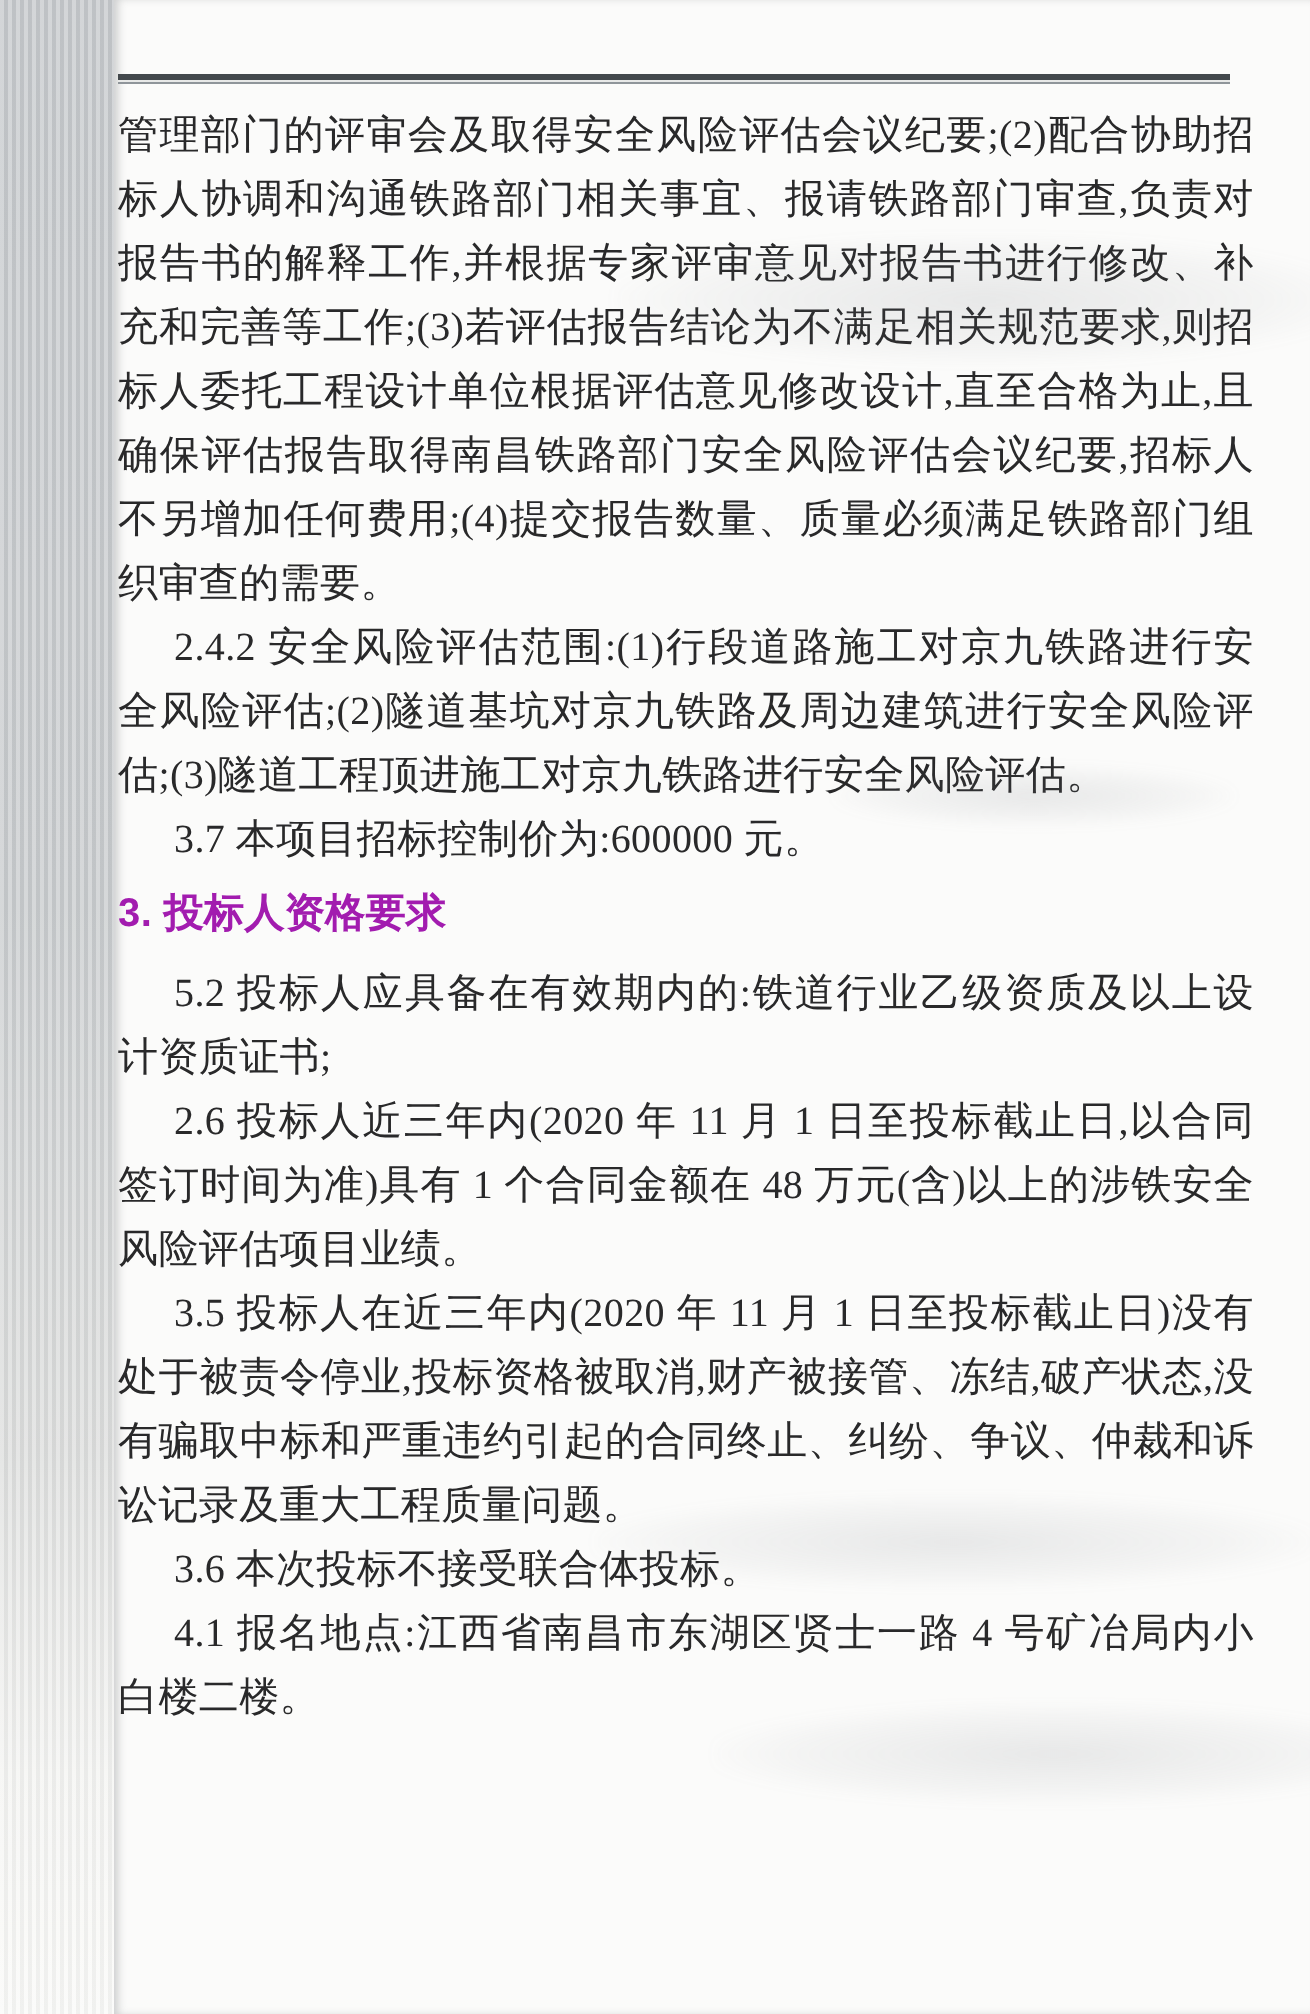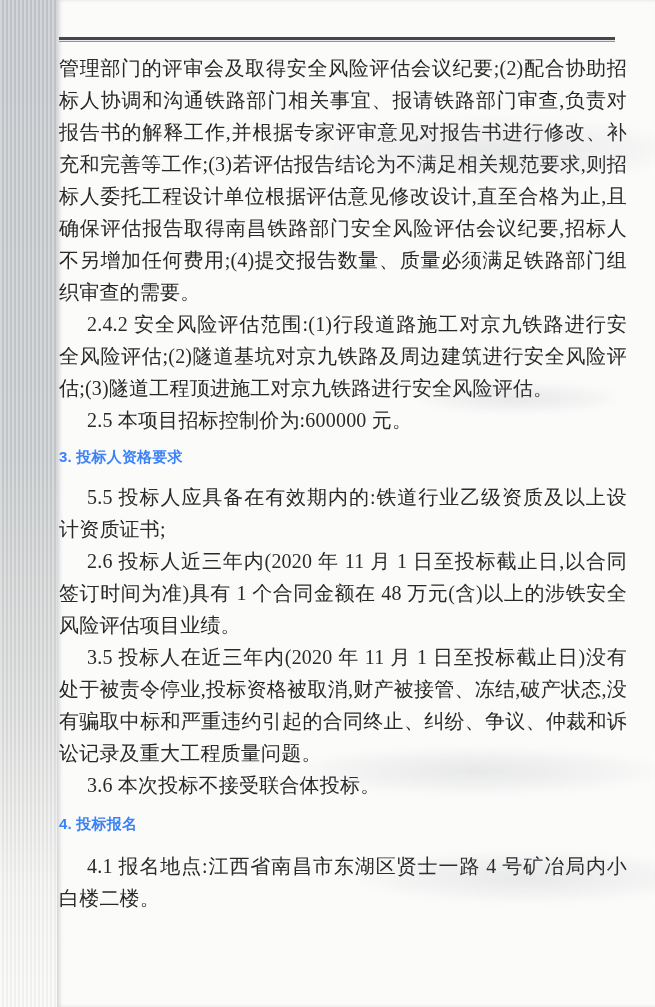--- a/index.html
+++ b/index.html
@@ -44,22 +44,22 @@
     color: #29292a;
     text-align: justify;
     letter-spacing: 0.2px;
   }
   p.body { margin: 0; text-indent: 28px; }
   p.noindent { text-indent: 0; }
   p.pre25 { margin-top: 0; }
   .heading {
     font-family: "Liberation Sans", "DejaVu Sans", sans-serif;
     font-weight: bold;
-    font-size: 15px; line-height: 28px;
-    color: #3b82f6;
+    font-size: 20px; line-height: 28px;
+    color: #a21caf;
     margin: 7px 0 10px 0;
     text-indent: 0;
     text-align: left;
   }
   .heading.h4 { margin: 9px 0 12px 0; }
   
   .smudge {
     position: absolute;
     pointer-events: none;
     background: radial-gradient(ellipse at center, rgba(115,120,128,0.14) 0%, rgba(115,120,128,0.05) 55%, transparent 75%);
@@ -84,35 +84,34 @@
       <div class="gap"></div>
       <div class="thin"></div>
     </div>
 
     <div class="content">
 
       <p class="body noindent">管理部门的评审会及取得安全风险评估会议纪要;(2)配合协助招标人协调和沟通铁路部门相关事宜、报请铁路部门审查,负责对报告书的解释工作,并根据专家评审意见对报告书进行修改、补充和完善等工作;(3)若评估报告结论为不满足相关规范要求,则招标人委托工程设计单位根据评估意见修改设计,直至合格为止,且确保评估报告取得南昌铁路部门安全风险评估会议纪要,招标人不另增加任何费用;(4)提交报告数量、质量必须满足铁路部门组织审查的需要。</p>
 
       <p class="body">2.4.2 安全风险评估范围:(1)行段道路施工对京九铁路进行安全风险评估;(2)隧道基坑对京九铁路及周边建筑进行安全风险评估;(3)隧道工程顶进施工对京九铁路进行安全风险评估。</p>
 
-      <p class="body pre25">2.5 本项目招标控制价为:600000 元。</p>
+      <p class="body pre25">3.7 本项目招标控制价为:600000 元。</p>
 
       <h2 class="heading">3. 投标人资格要求</h2>
 
 
-      <p class="body">5.5 投标人应具备在有效期内的:铁道行业乙级资质及以上设计资质证书;</p>
+      <p class="body">5.2 投标人应具备在有效期内的:铁道行业乙级资质及以上设计资质证书;</p>
 
       <p class="body">2.6 投标人近三年内(2020 年 11 月 1 日至投标截止日,以合同签订时间为准)具有 1 个合同金额在 48 万元(含)以上的涉铁安全风险评估项目业绩。</p>
 
 
       <p class="body">3.5 投标人在近三年内(2020 年 11 月 1 日至投标截止日)没有处于被责令停业,投标资格被取消,财产被接管、冻结,破产状态,没有骗取中标和严重违约引起的合同终止、纠纷、争议、仲裁和诉讼记录及重大工程质量问题。</p>
 
       <p class="body">3.6 本次投标不接受联合体投标。</p>
 
-      <h2 class="heading h4">4. 投标报名</h2>
 
       <p class="body">4.1 报名地点:江西省南昌市东湖区贤士一路 4 号矿冶局内小白楼二楼。</p>
 
     </div>
 
     <div class="smudge s1"></div>
     <div class="smudge s2"></div>
     <div class="smudge s3"></div>
     <div class="smudge s4"></div>
 

